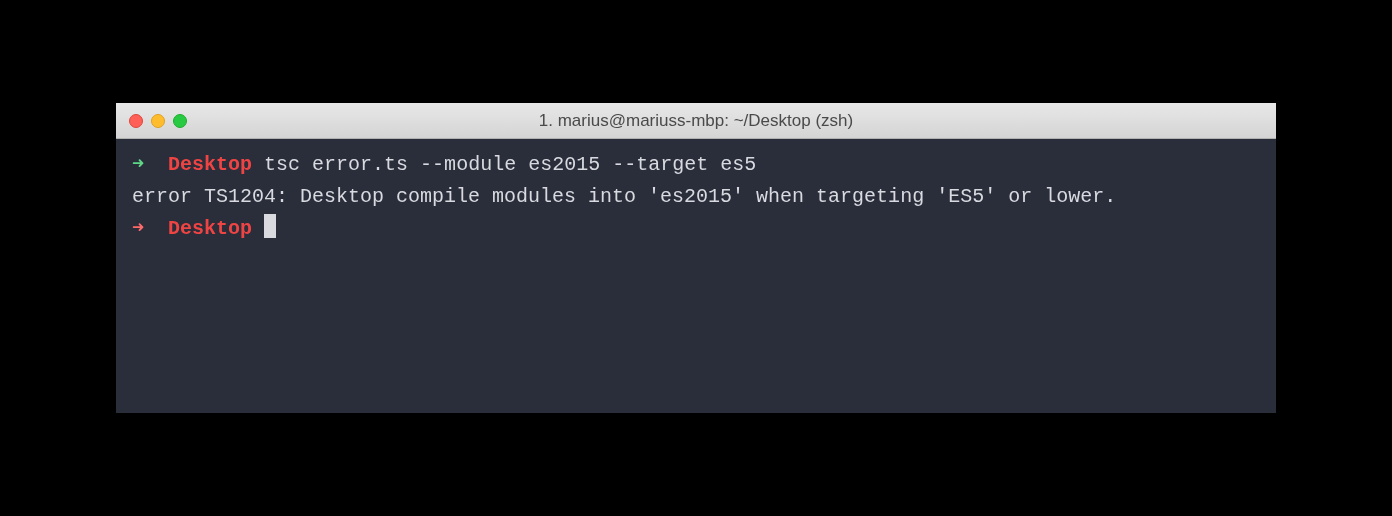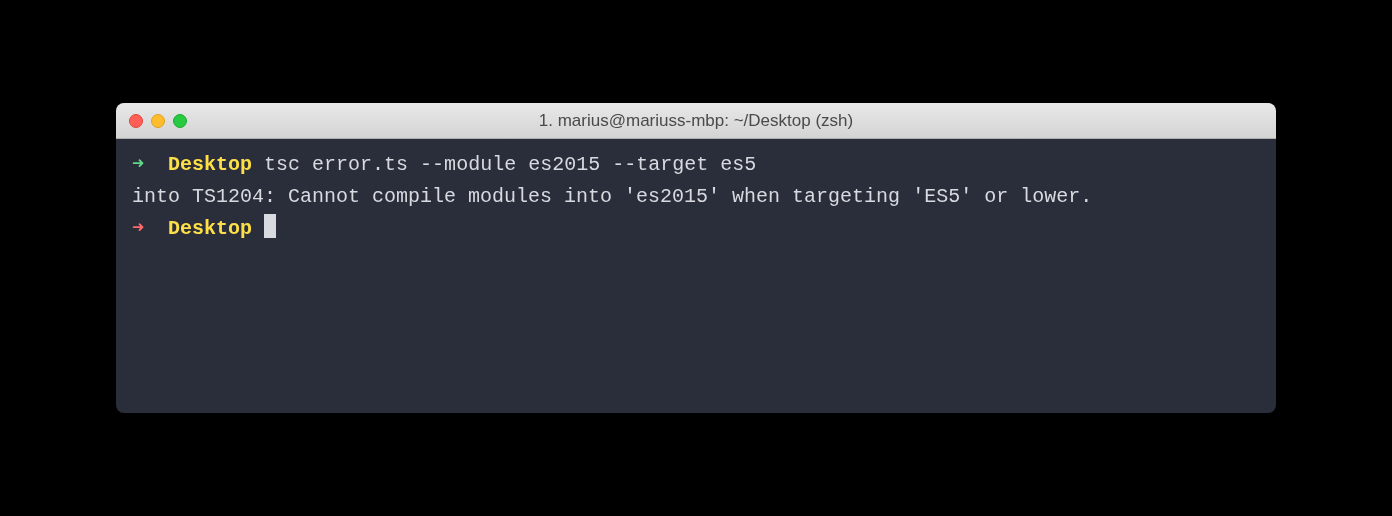--- a/index.html
+++ b/index.html
@@ -15,21 +15,21 @@
       display: flex;
       align-items: center;
       justify-content: center;
       font-family: "SF Mono", Menlo, Monaco, "Courier New", monospace;
     }
     
     .window {
       width: 1160px;
       height: 310px;
       background: #2a2d3a;
-      border-radius: 8px;
+      border-radius: 0;
       overflow: hidden;
       box-shadow: 0 20px 60px rgba(0,0,0,0.5);
     }
     
     .titlebar {
       height: 36px;
       background: linear-gradient(to bottom, #e8e8e8, #d4d4d4);
       display: flex;
       align-items: center;
       position: relative;
@@ -70,21 +70,21 @@
       color: #d8dae0;
       height: calc(100% - 36px);
     }
     
     .line {
       white-space: pre;
     }
     
     .arrow-green { color: #5fd787; font-weight: bold; }
     .arrow-red { color: #ff6b6b; font-weight: bold; }
-    .cyan { color: #fde047; font-weight: bold; }
+    .cyan { color: #ef4444; font-weight: bold; }
     .cmd { color: #d8dae0; }
     .cursor {
       display: inline-block;
       width: 12px;
       height: 24px;
       background: #d8dae0;
       vertical-align: text-bottom;
       margin-bottom: 2px;
     }
   </style>
@@ -95,16 +95,16 @@
   <div class="titlebar">
     <div class="traffic-lights">
       <div class="light red"></div>
       <div class="light yellow"></div>
       <div class="light green"></div>
     </div>
     <div class="title">1. marius@mariuss-mbp: ~/Desktop (zsh)</div>
   </div>
   <div class="terminal-body">
     <div class="line"><span class="arrow-green">➜</span>  <span class="cyan">Desktop</span> <span class="cmd">tsc error.ts --module es2015 --target es5</span></div>
-    <div class="line"><span>into TS1204: Cannot compile modules into 'es2015' when targeting 'ES5' or lower.</span></div>
+    <div class="line"><span>error TS1204: Desktop compile modules into 'es2015' when targeting 'ES5' or lower.</span></div>
     <div class="line"><span class="arrow-red">➜</span>  <span class="cyan">Desktop</span> <span class="cursor"></span></div>
   </div>
 </div>
 
 </body></html>

